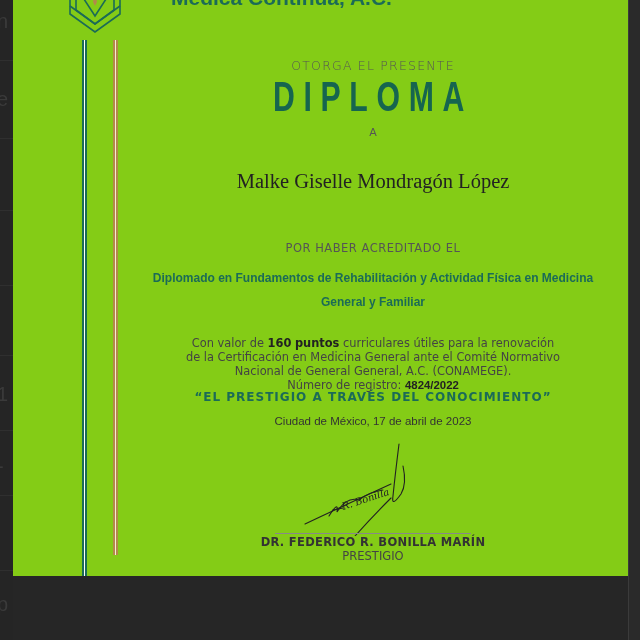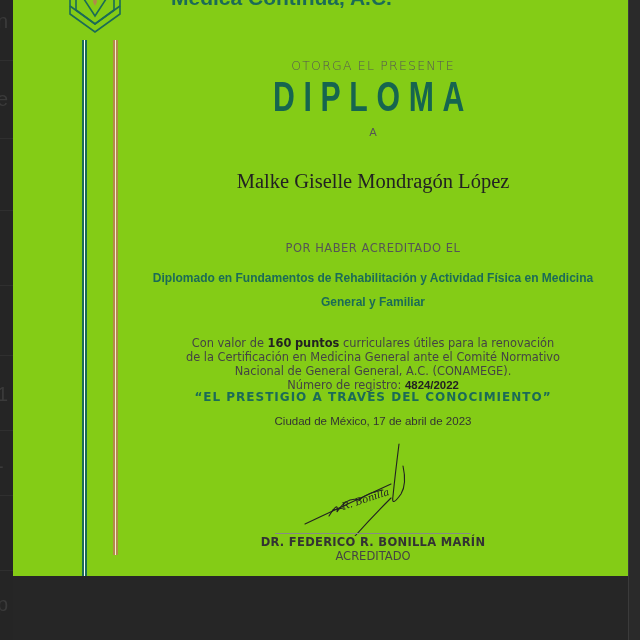--- a/index.html
+++ b/index.html
@@ -123,21 +123,21 @@
       <path d="M2 88 Q40 70 88 48"></path>
       <path d="M96 8 Q92 40 90 60 Q88 72 98 58 Q104 48 100 30"></path>
       <path d="M26 80 Q36 64 34 76 Q44 60 56 64 Q66 56 80 54"></path>
       <path d="M30 74 L40 72"></path>
       <path d="M88 62 Q70 80 52 100"></path>
     </g>
     <text x="40" y="74" font-size="10" font-style="italic" fill="#222" transform="rotate(-18 40 74)" font-family="DejaVu Serif, serif">R. Bonilla</text>
   </svg>
   <div class="sig-line"></div>
   <div class="center signer">DR. FEDERICO R. BONILLA MARÍN</div>
-  <div class="center signer-role">ACREDITADO</div>
+  <div class="center signer-role">PRESTIGIO</div>
 
   <svg class="qr" viewBox="0 0 68 61" shape-rendering="crispEdges">
     <rect width="68" height="61" fill="#fff"></rect>
     <g fill="#111">
       <rect x="2" y="2" width="18" height="18"></rect>
         <rect x="5" y="5" width="12" height="12" fill="#fff"></rect>
         <rect x="8" y="8" width="6" height="6"></rect>
       <rect x="48" y="2" width="18" height="18"></rect>
         <rect x="51" y="5" width="12" height="12" fill="#fff"></rect>
         <rect x="54" y="8" width="6" height="6"></rect>

